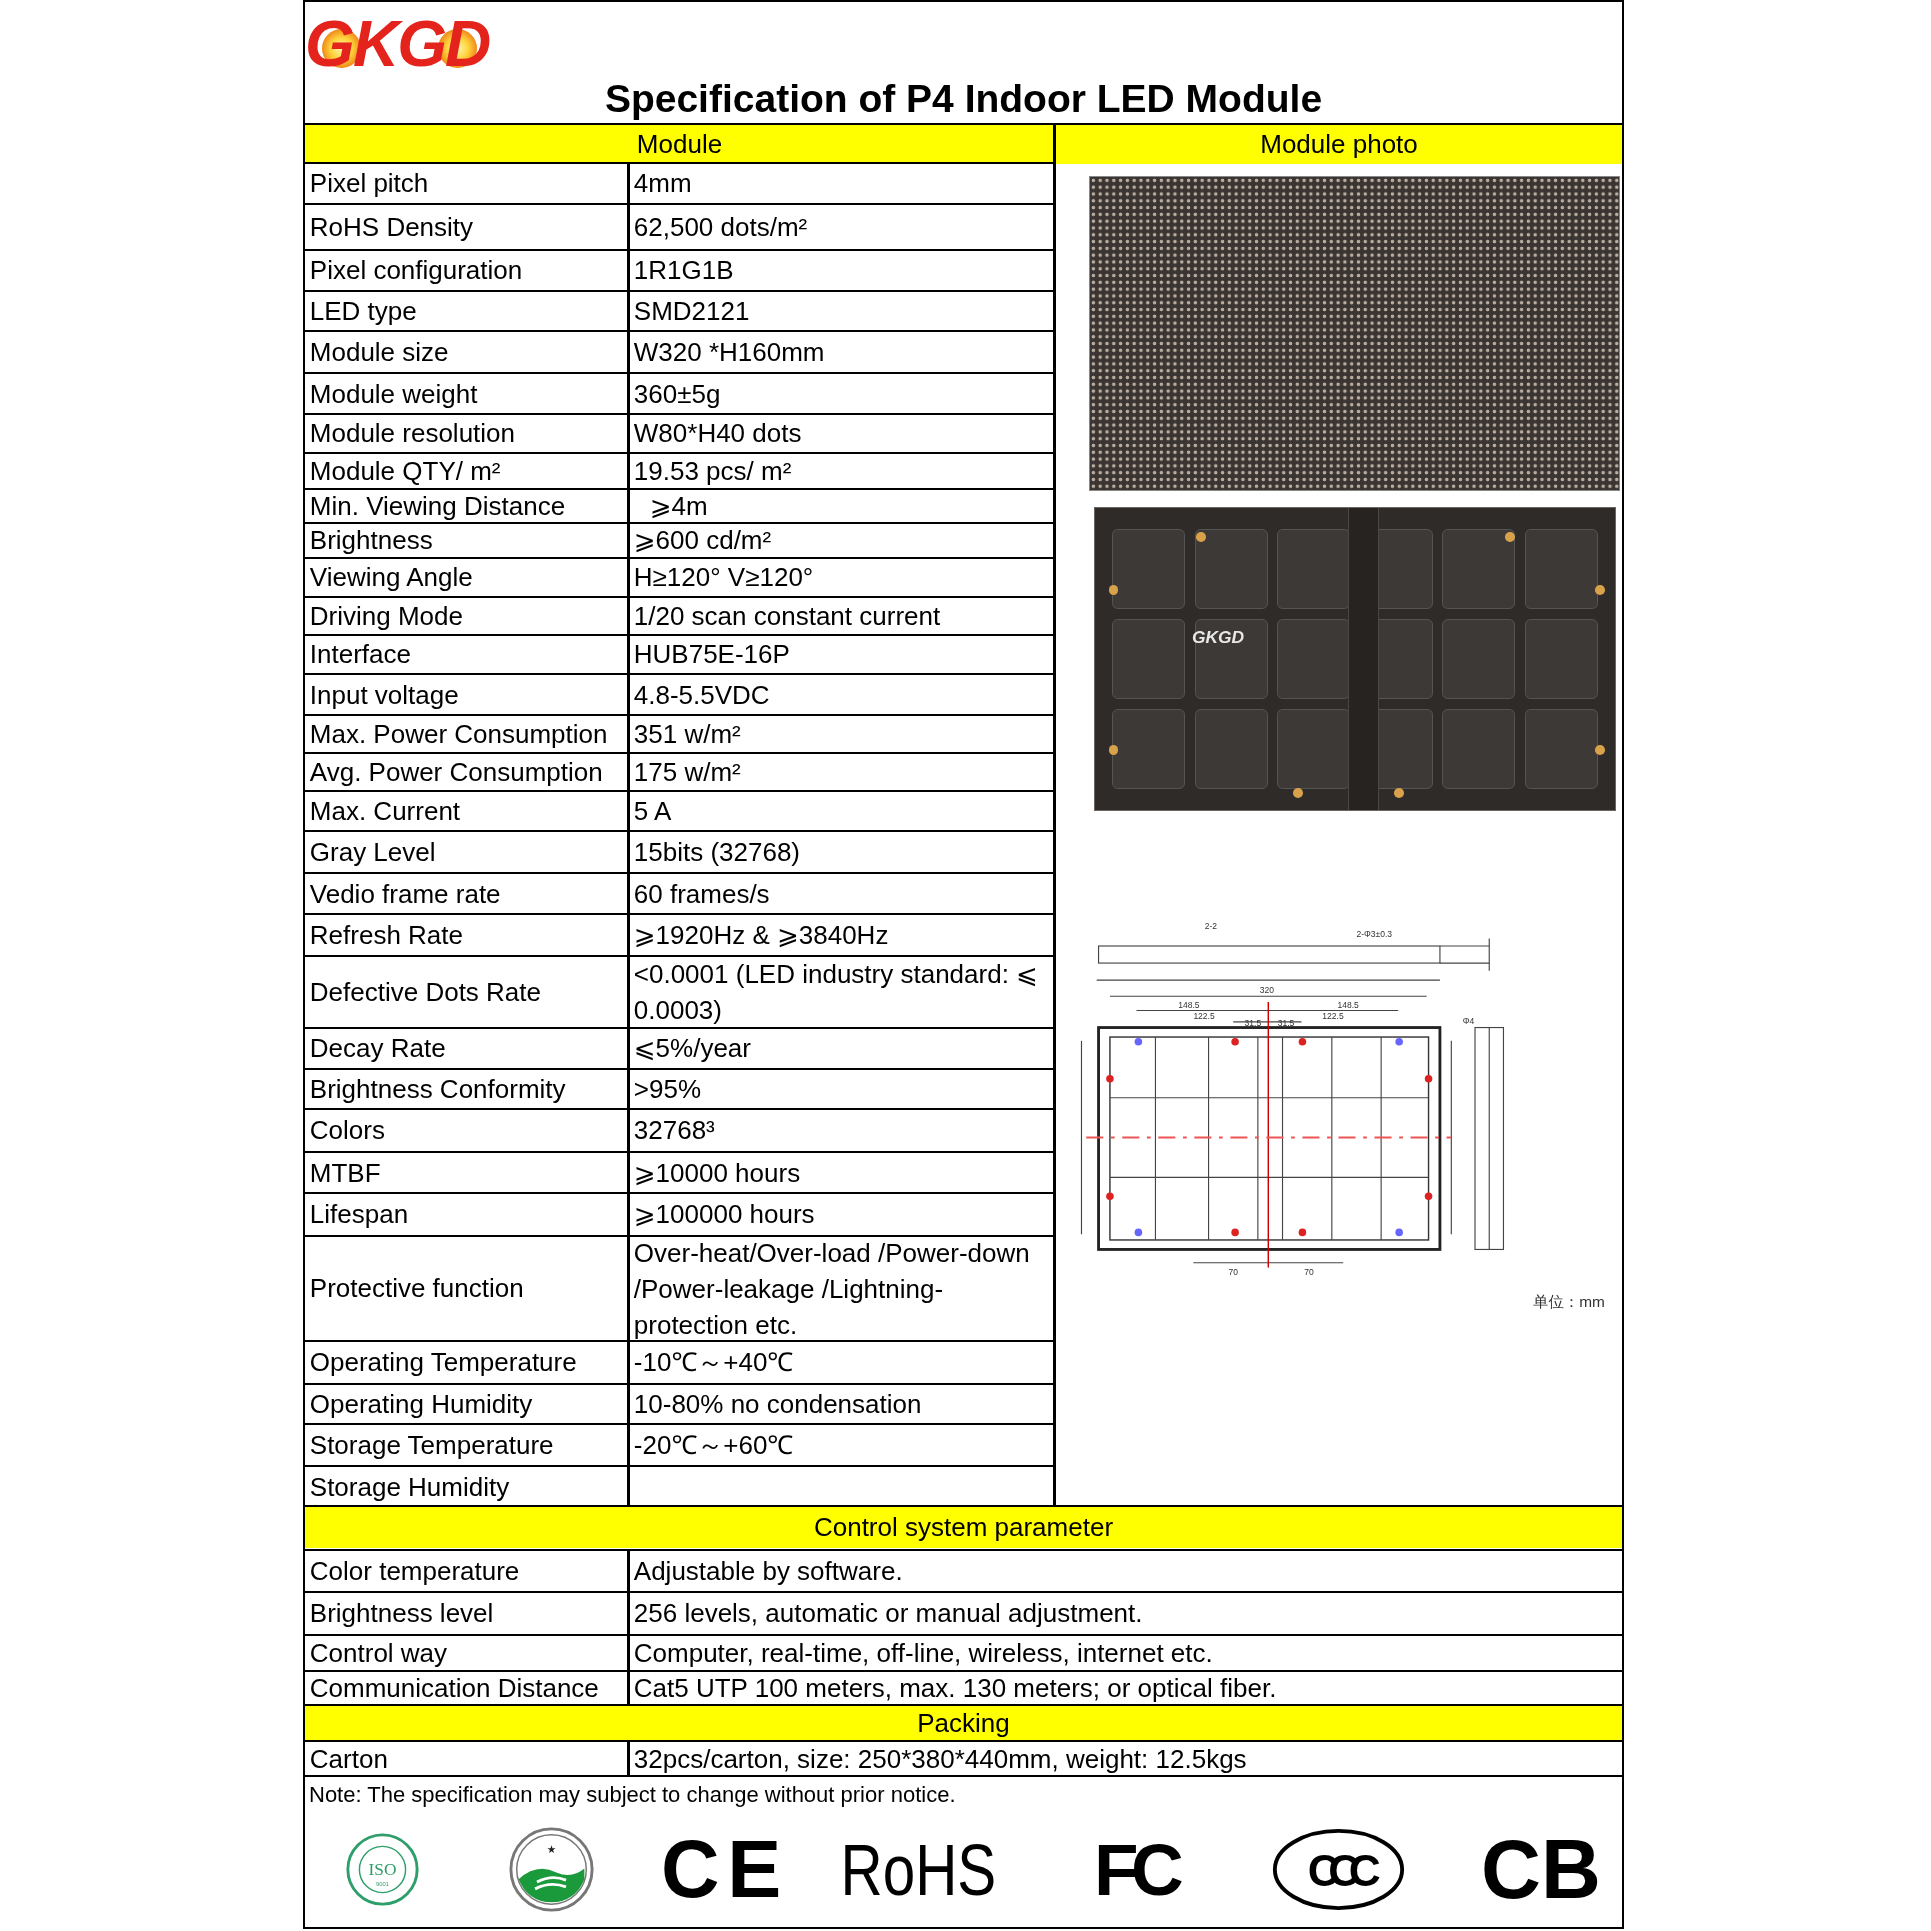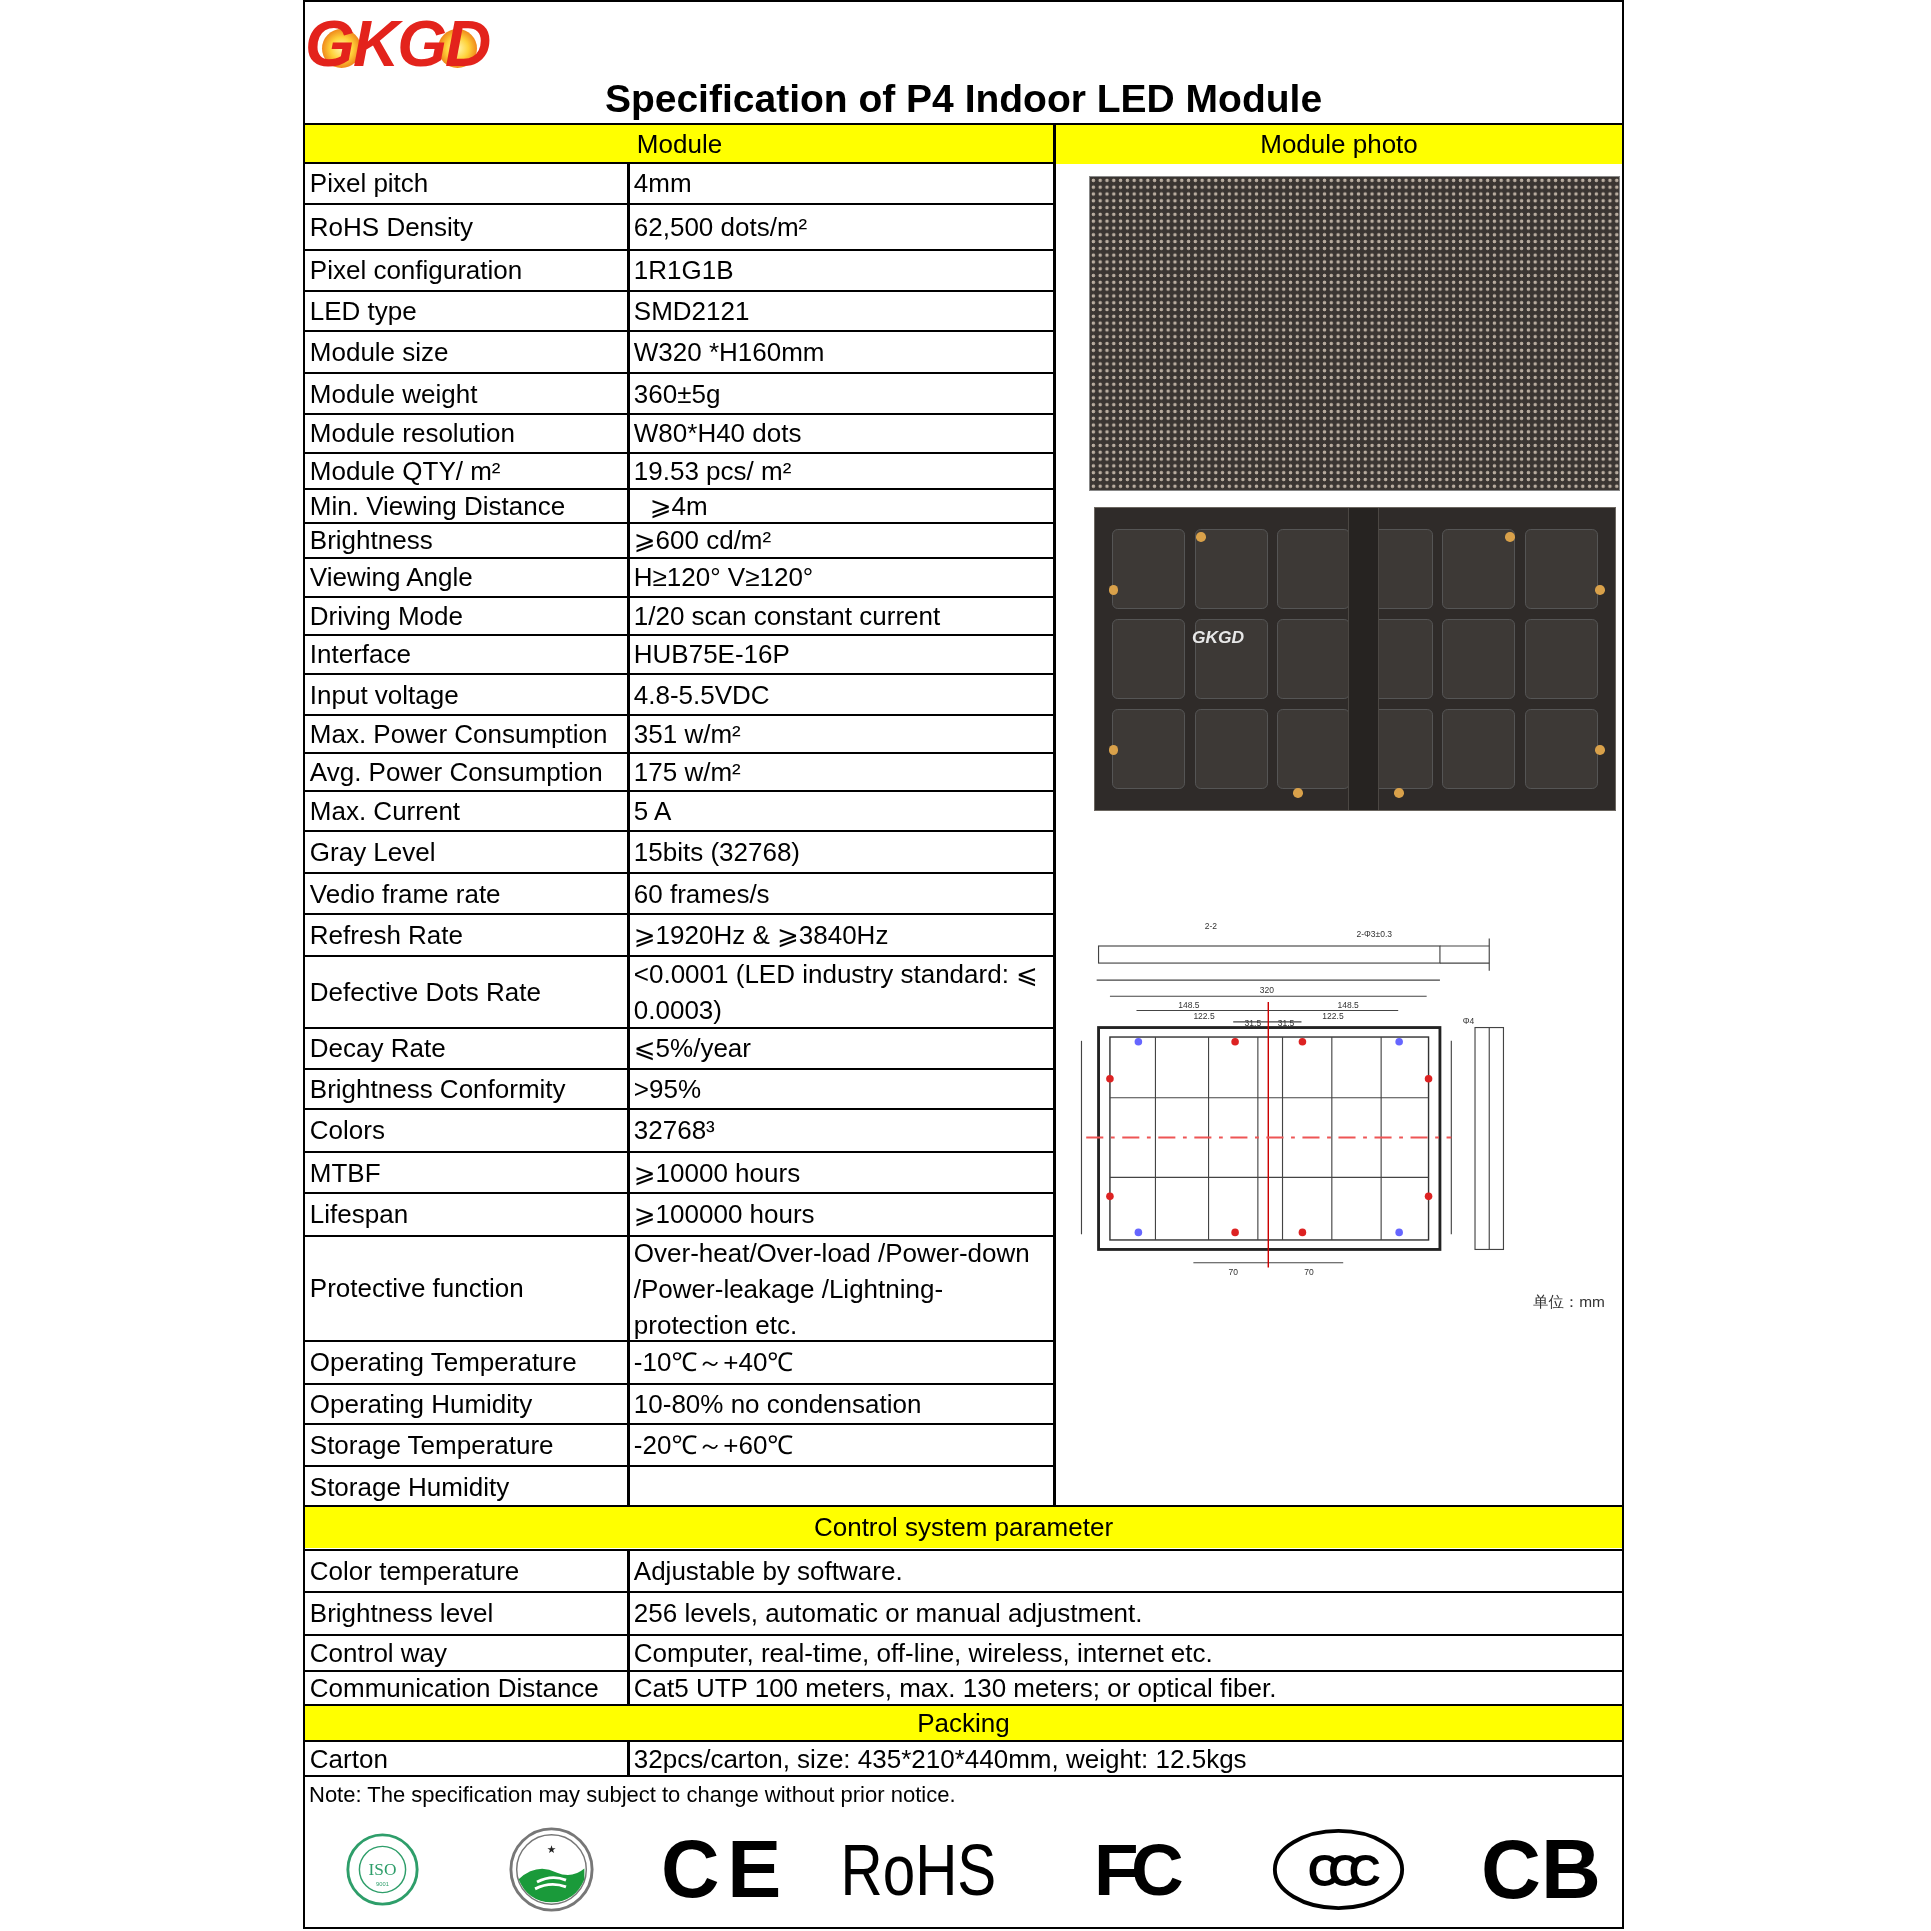--- a/index.html
+++ b/index.html
@@ -309,21 +309,21 @@
       <div class="cell" style="left:324px;width:993px;">Cat5 UTP 100 meters, max. 130 meters; or optical fiber.</div>
     </div>
   </div>
 
 <div class="row yellow" style="left:305px; width:1317px; top:1704px; height:37px;">
   <div class="cell center" style="left:0; width:1317px;">Packing</div>
 </div>
 <div id="packing-rows">
     <div class="row" style="left: 305px; width: 1317px; top: 1740px; height: 36px;">
       <div class="cell" style="left:0;width:322px;">Carton</div>
-      <div class="cell" style="left:324px;width:993px;">32pcs/carton, size: 435*210*440mm, weight: 12.5kgs</div>
+      <div class="cell" style="left:324px;width:993px;">32pcs/carton, size: 250*380*440mm, weight: 12.5kgs</div>
     </div>
   </div>
 
 <div class="vline" style="left:627px; top:1549px; height:155px;"></div>
 <div class="vline" style="left:627px; top:1741px; height:35px;"></div>
 <div class="row" style="left:305px; width:1317px; top:1775px; height:0;"></div>
 
 <div class="note">Note: The specification may subject to change without prior notice.</div>
 
 <div class="certs">

